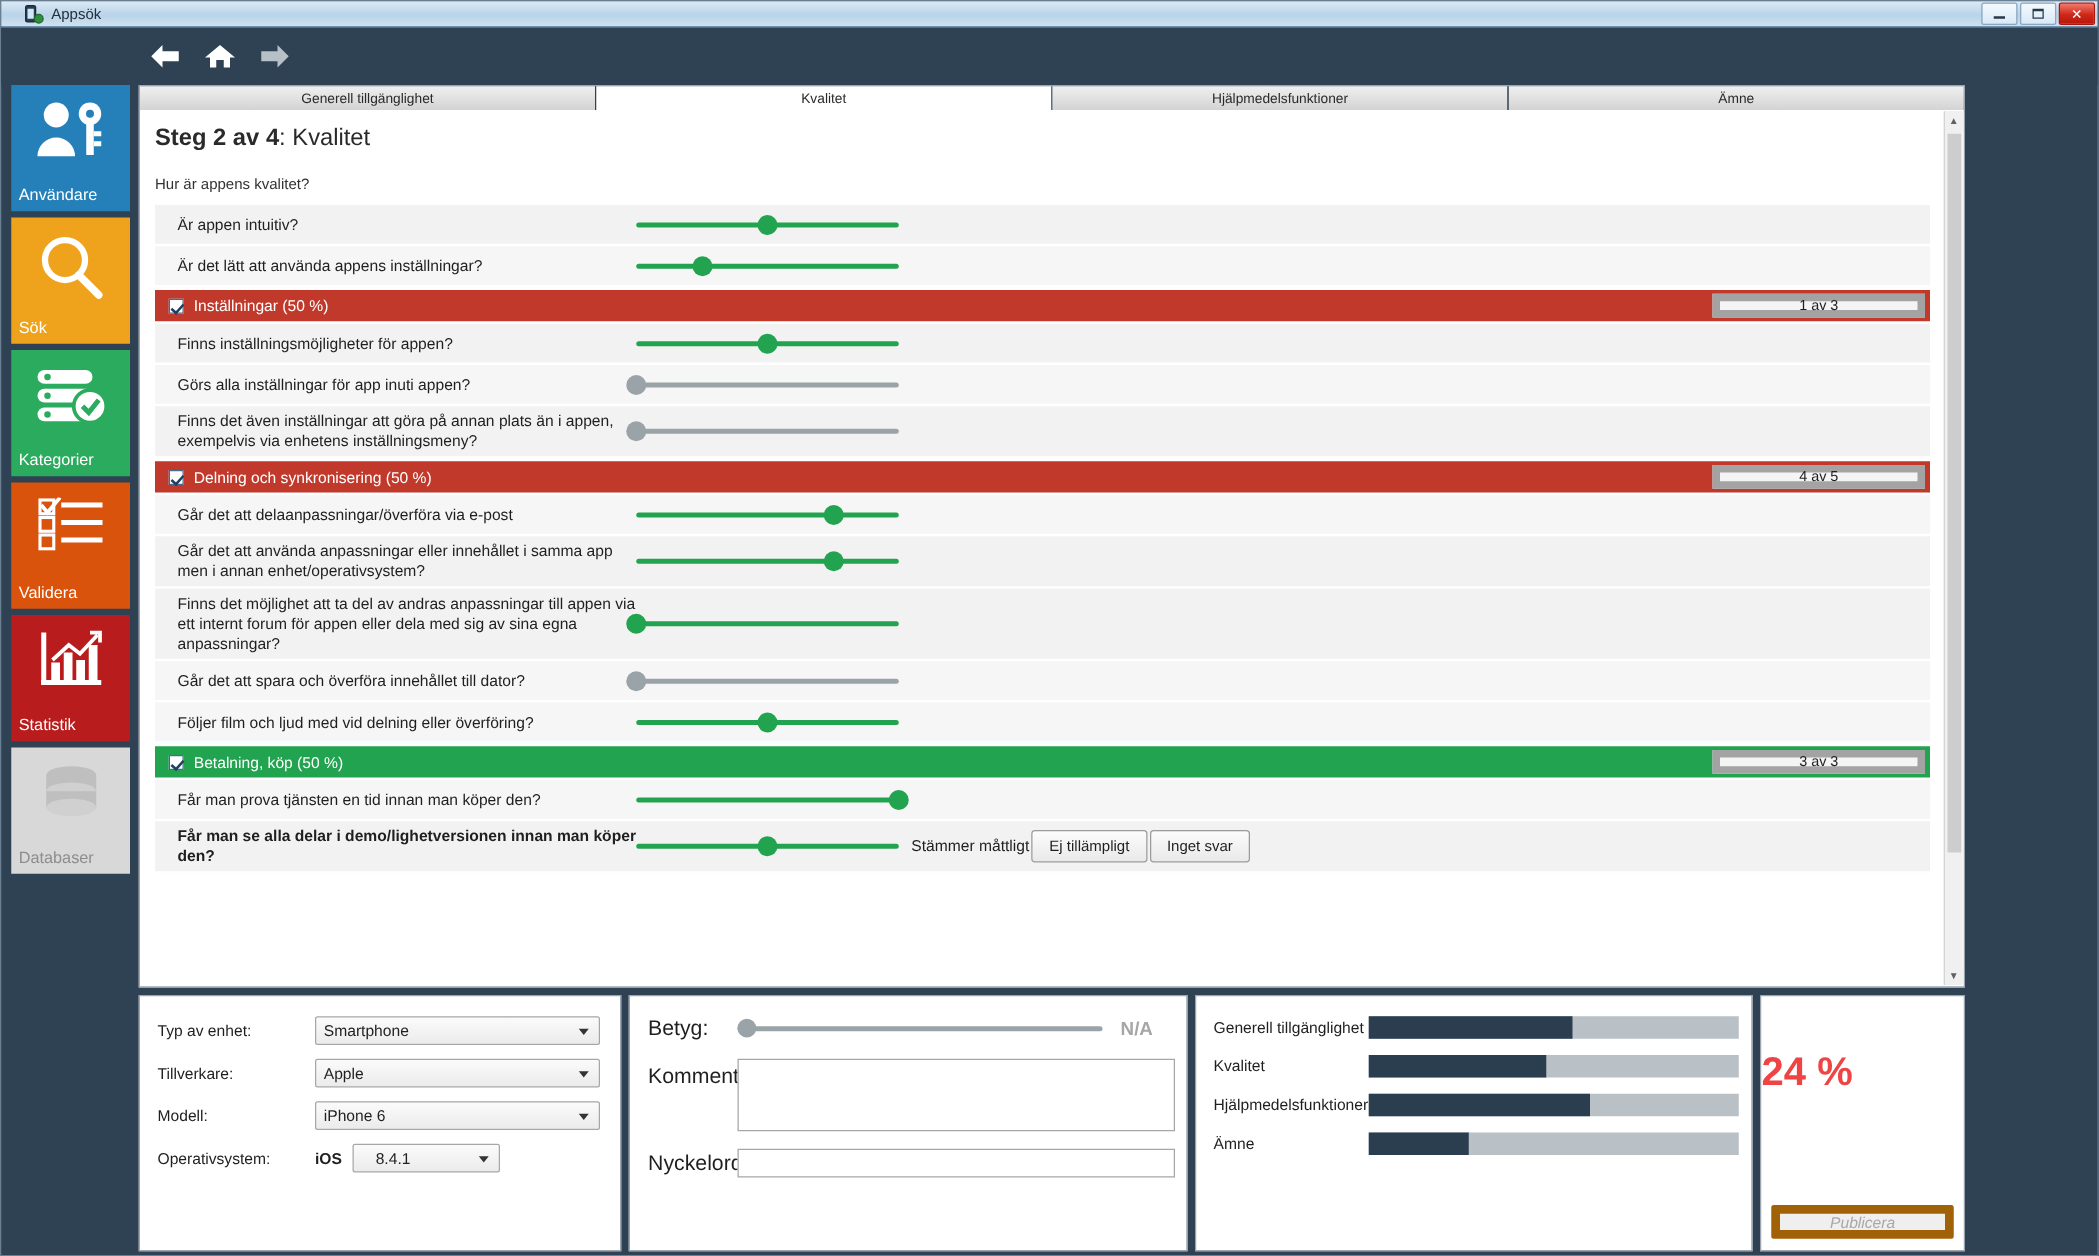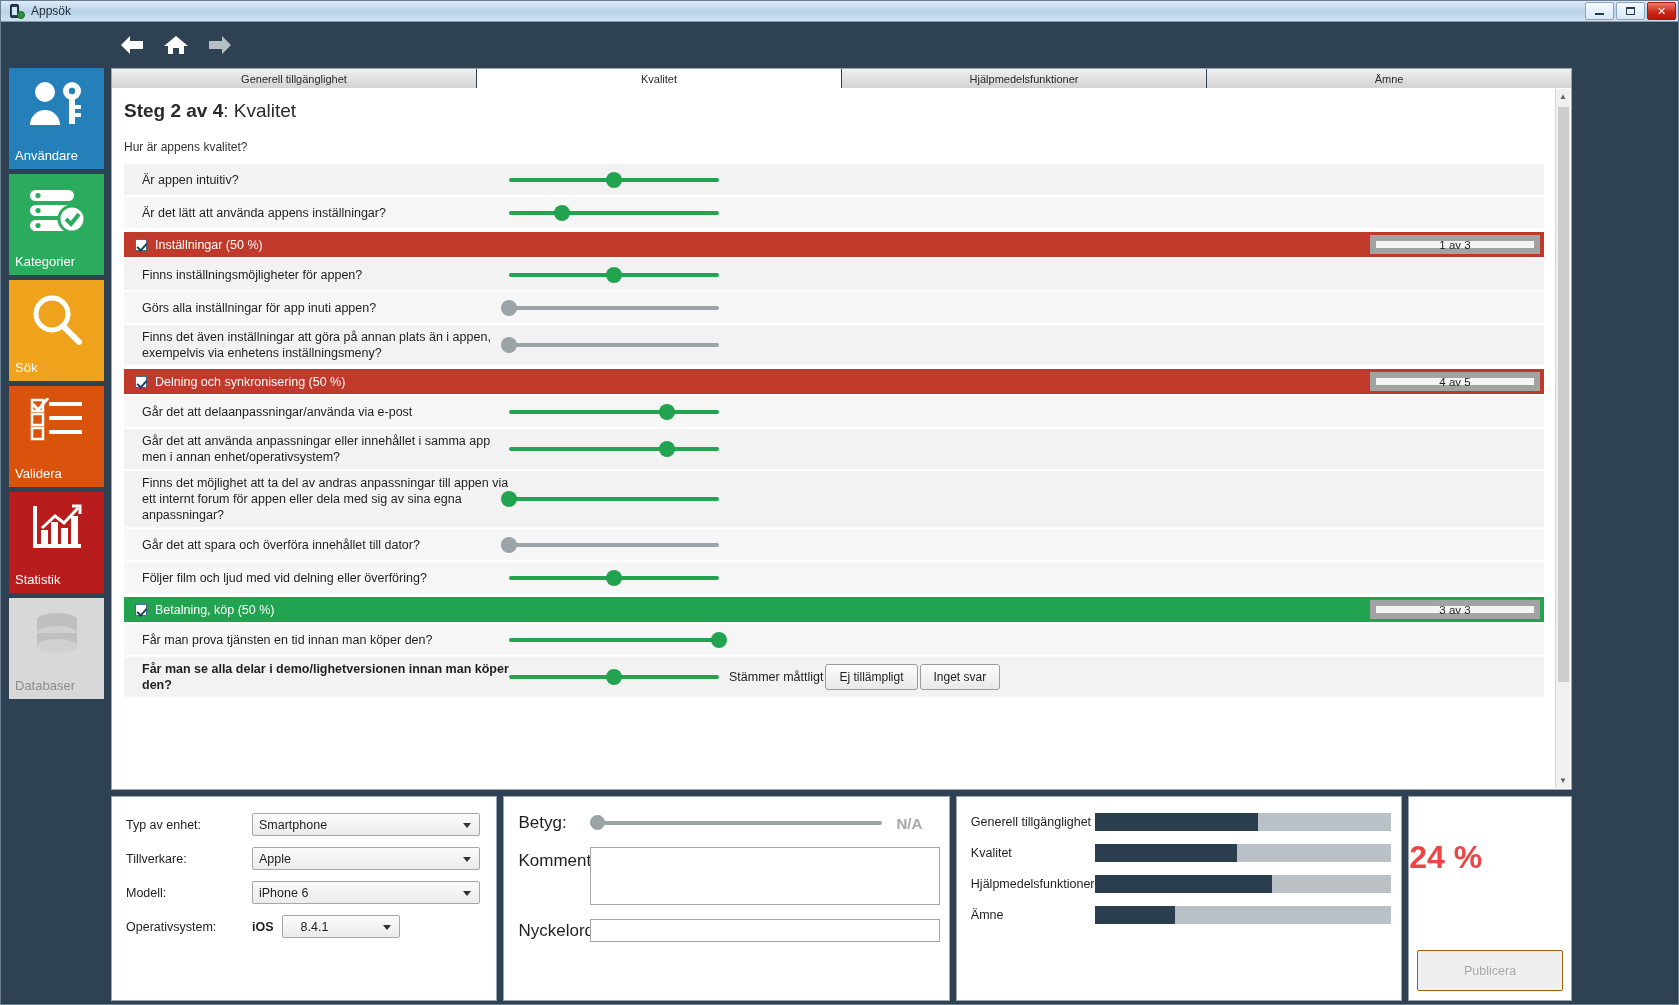--- a/index.html
+++ b/index.html
@@ -15,21 +15,21 @@
     background: #2f4254;
     border: 1px solid #6b7f93;
   }
 
   
   .titlebar {
     height: 21px;
     background: linear-gradient(#dbeaf6, #b9d3e8 55%, #cfe2f1);
     border-bottom: 1px solid #7a9ec0;
     display: flex; align-items: center;
-    padding-left: 8px;
+    padding-left: 18px;
     position: relative;
   }
   .title-icon {
     width: 14px; height: 15px;
     position: relative;
     margin-right: 8px;
   }
   .title-icon .phone {
     position: absolute; left: 1px; top: 0;
     width: 9px; height: 14px;
@@ -315,27 +315,28 @@
   .pbar .fill { position: absolute; left: 0; top: 0; height: 18px; background: #2b3e50; }
 
   .total-pct {
     position: absolute; left: 0; right: 0; top: 42px;
     text-align: left;
     font-size: 32px; font-weight: bold;
     color: #ef4444;
   }
   .pubbtn {
     position: absolute; left: 8px; right: 8px; bottom: 9px;
-    height: 41px;
-    border: 1px solid #a16207;
+    height: 27px;
+    border: 7px solid #a16207;
     background: #efefef;
     color: #a8a8a8;
     font-size: 12.5px;
     display: flex; align-items: center; justify-content: center;
     border-radius: 2px;
+    font-style: italic;
   }
 </style>
 </head>
 <body>
 
 <div class="app">
 
   <div class="titlebar">
     <div class="title-icon">
       <div class="phone"></div>
@@ -385,46 +386,46 @@
             <circle cx="45" cy="11" r="9" fill="#fff"></circle>
             <circle cx="45" cy="11" r="3.2" fill="#2580ba"></circle>
             <rect x="42" y="18" width="6" height="26" fill="#fff"></rect>
             <rect x="48" y="25" width="6" height="4" fill="#fff"></rect>
             <rect x="48" y="33" width="6" height="4" fill="#fff"></rect>
           </svg>
         </div>
         <div class="tlabel">Användare</div>
       </div>
 
+      <div class="tile" style="background:#efa31d">
+        <div class="ticon">
+          <svg width="56" height="56" viewBox="0 0 56 56">
+            <circle cx="23" cy="22" r="16" fill="none" stroke="#fff" stroke-width="5"></circle>
+            <line x1="34" y1="34" x2="50" y2="50" stroke="#fff" stroke-width="6" stroke-linecap="round"></line>
+          </svg>
+        </div>
+        <div class="tlabel">Sök</div>
+      </div>
+
       <div class="tile" style="background:#2bab5d">
         <div class="ticon">
           <svg width="62" height="50" viewBox="0 0 62 50">
             <rect x="4" y="4" width="44" height="11" rx="5.5" fill="#fff"></rect>
             <rect x="4" y="19" width="44" height="11" rx="5.5" fill="#fff"></rect>
             <rect x="4" y="34" width="44" height="11" rx="5.5" fill="#fff"></rect>
             <circle cx="12" cy="9.5" r="2.6" fill="#2bab5d"></circle>
             <circle cx="12" cy="24.5" r="2.6" fill="#2bab5d"></circle>
             <circle cx="12" cy="39.5" r="2.6" fill="#2bab5d"></circle>
             <circle cx="46" cy="33" r="13" fill="#fff" stroke="#2bab5d" stroke-width="3"></circle>
             <path d="M40 33 L45 38 L53 28" stroke="#2bab5d" stroke-width="4" fill="none"></path>
           </svg>
         </div>
         <div class="tlabel">Kategorier</div>
       </div>
 
-      <div class="tile" style="background:#efa31d">
-        <div class="ticon">
-          <svg width="56" height="56" viewBox="0 0 56 56">
-            <circle cx="23" cy="22" r="16" fill="none" stroke="#fff" stroke-width="5"></circle>
-            <line x1="34" y1="34" x2="50" y2="50" stroke="#fff" stroke-width="6" stroke-linecap="round"></line>
-          </svg>
-        </div>
-        <div class="tlabel">Sök</div>
-      </div>
-
       <div class="tile" style="background:#d9530c">
         <div class="ticon">
           <svg width="56" height="52" viewBox="0 0 56 52">
             <rect x="3" y="2" width="11" height="11" fill="none" stroke="#fff" stroke-width="2.5"></rect>
             <rect x="3" y="16" width="11" height="11" fill="none" stroke="#fff" stroke-width="2.5"></rect>
             <rect x="3" y="30" width="11" height="11" fill="none" stroke="#fff" stroke-width="2.5"></rect>
             <path d="M4 6 L9 12 L19 0" stroke="#fff" stroke-width="3" fill="none"></path>
             <rect x="20" y="4" width="33" height="4" fill="#fff"></rect>
             <rect x="20" y="18" width="33" height="4" fill="#fff"></rect>
             <rect x="20" y="32" width="33" height="4" fill="#fff"></rect>
@@ -528,21 +529,21 @@
                 <div class="track"></div>
                 <div class="thumb" style="left: 0%;"></div>
               </div>
             </div>
             <div class="secthead">
               <div class="sect-cb"></div>
               <div class="sect-title">Delning och synkronisering (50 %)</div>
               <div class="sect-count">4 av 5</div>
             </div>
             <div class="qrow alt">
-              <div class="qtext">Går det att delaanpassningar/använda via e-post</div>
+              <div class="qtext">Går det att delaanpassningar/överföra via e-post</div>
               <div class="slider">
                 <div class="track"></div>
                 <div class="thumb" style="left: 75%;"></div>
               </div>
             </div>
             <div class="qrow">
               <div class="qtext">Går det att använda anpassningar eller innehållet i samma app men i annan enhet/operativsystem?</div>
               <div class="slider">
                 <div class="track"></div>
                 <div class="thumb" style="left: 75%;"></div>

